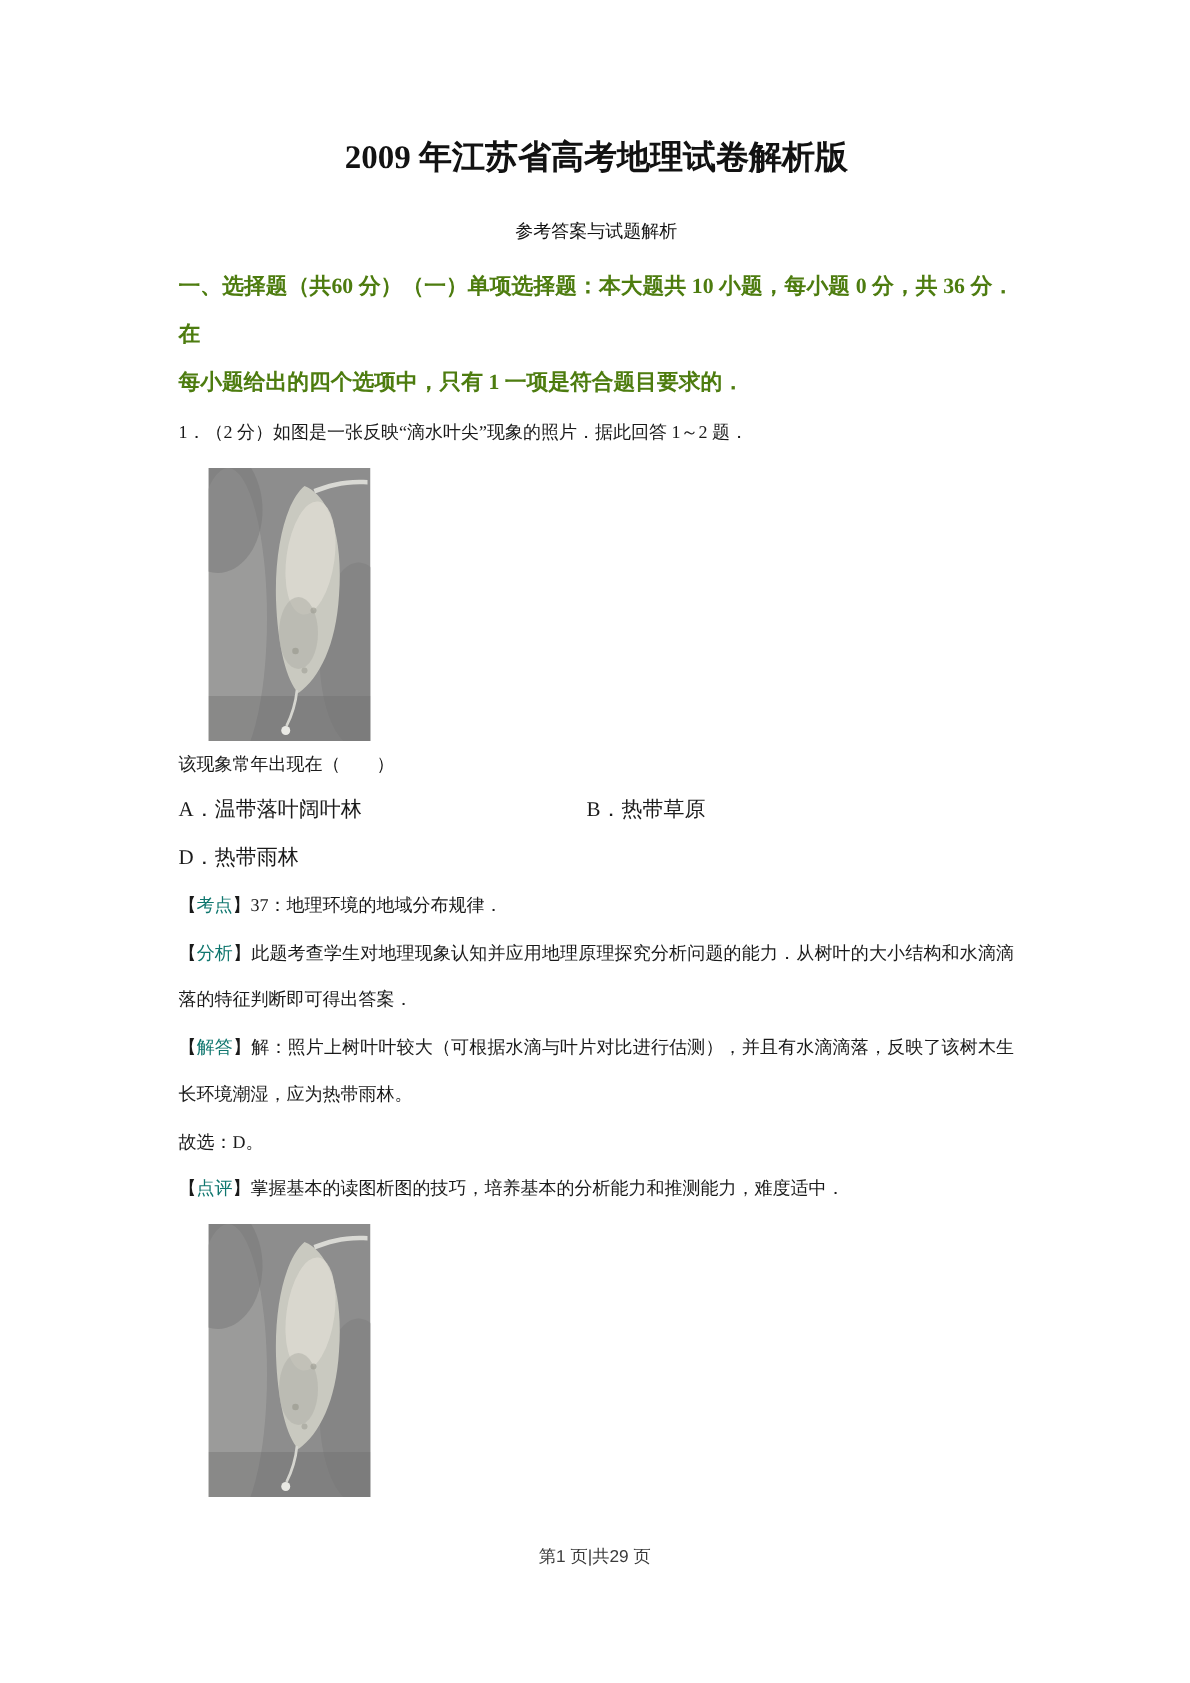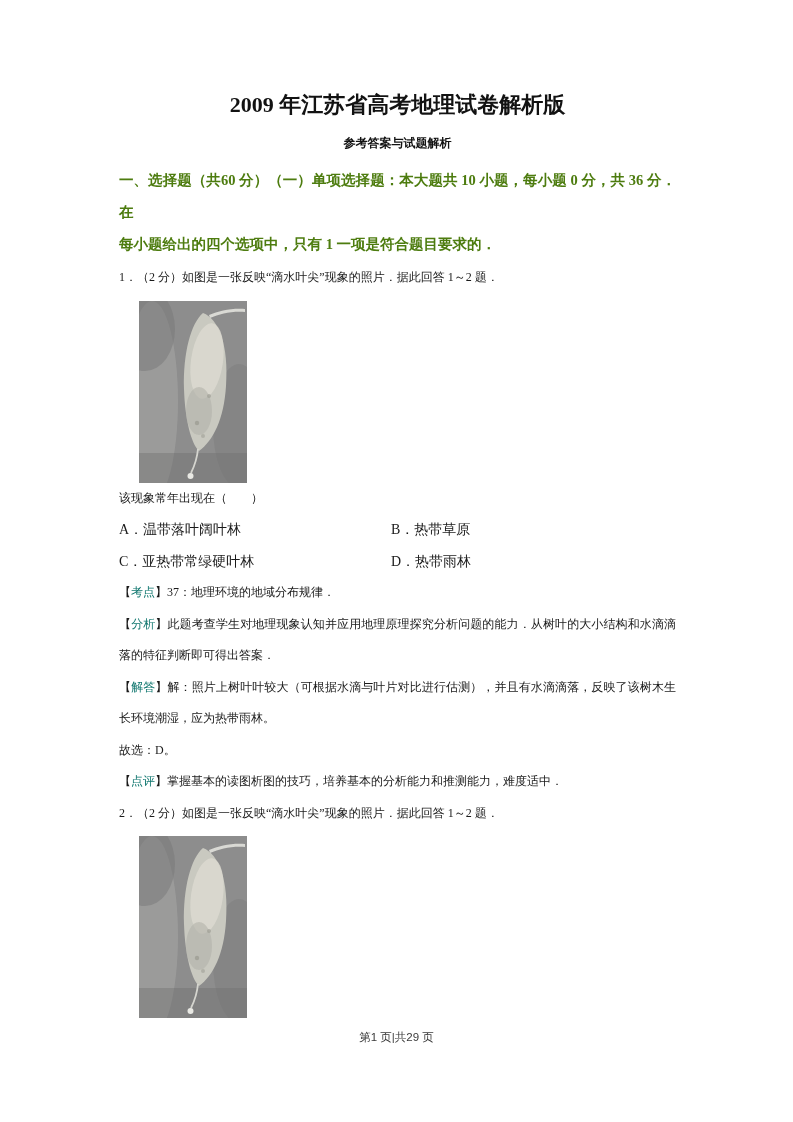--- a/index.html
+++ b/index.html
@@ -21,24 +21,24 @@
   }
   .doc-title {
     font-size: 22px;
     font-weight: bold;
     text-align: center;
     line-height: 30px;
     color: #121212;
   }
   .doc-subtitle {
     font-size: 12px;
-    font-weight: bold;
+    font-weight: normal;
     text-align: center;
     line-height: 16px;
-    margin-top: 15px;
+    margin-top: 26px;
     color: #121212;
   }
   .section-header {
     margin-top: 13px;
     font-size: 14.5px;
     font-weight: bold;
     line-height: 32px;
     color: #4d7c0f;
   }
   .section-header .line1 { text-align: justify; text-align-last: justify; }
@@ -111,35 +111,33 @@
       </svg>
     </div>
 
     <p class="para">该现象常年出现在（　　）</p>
 
     <div class="options-row">
       <span class="opt-left">A．温带落叶阔叶林</span>
       <span>B．热带草原</span>
     </div>
     <div class="options-row">
-      <span class="opt-left">C．亚热带常绿硬叶林</span>
       <span>D．热带雨林</span>
     </div>
 
     <p class="para"><span class="bracket">【</span><span class="blue-label">考点</span><span class="bracket">】</span><span>37：地理环境的地域分布规律．</span></p>
 
     <p class="para"><span class="bracket">【</span><span class="blue-label">分析</span><span class="bracket">】</span><span>此题考查学生对地理现象认知并应用地理原理探究分析问题的能力．从树叶的大小结构和水滴滴落的特征判断即可得出答案．</span></p>
 
     <p class="para"><span class="bracket">【</span><span class="blue-label">解答</span><span class="bracket">】</span><span>解：照片上树叶叶较大（可根据水滴与叶片对比进行估测），并且有水滴滴落，反映了该树木生长环境潮湿，应为热带雨林。</span></p>
 
     <p class="para">故选：D。</p>
 
     <p class="para"><span class="bracket">【</span><span class="blue-label">点评</span><span class="bracket">】</span><span>掌握基本的读图析图的技巧，培养基本的分析能力和推测能力，难度适中．</span></p>
 
-    <p class="para">2．（2 分）如图是一张反映“滴水叶尖”现象的照片．据此回答 1～2 题．</p>
 
     <div class="photo">
       <svg width="108" height="182" viewBox="0 0 108 182" xmlns="http://www.w3.org/2000/svg">
         <rect width="108" height="182" fill="#8d8d8d"></rect>
         <ellipse cx="13" cy="100" rx="26" ry="100" fill="#a8a8a6" opacity="0.55"></ellipse>
         <ellipse cx="6" cy="28" rx="30" ry="42" fill="#777777" opacity="0.5"></ellipse>
         <ellipse cx="100" cy="125" rx="26" ry="62" fill="#7d7d7d" opacity="0.5"></ellipse>
         <rect y="152" width="108" height="30" fill="#6f6f6f" opacity="0.4"></rect>
         <path d="M70,14 C80,10 92,7 106,8 L106,11 C92,10 81,13 71,17 Z" fill="#d9d9d4"></path>
         <path d="M64,12 C80,18 90,45 87,85 C85,118 74,140 60,150 C52,142 46,118 45,88 C44,52 52,22 64,12 Z" fill="#c9c9c0"></path>

